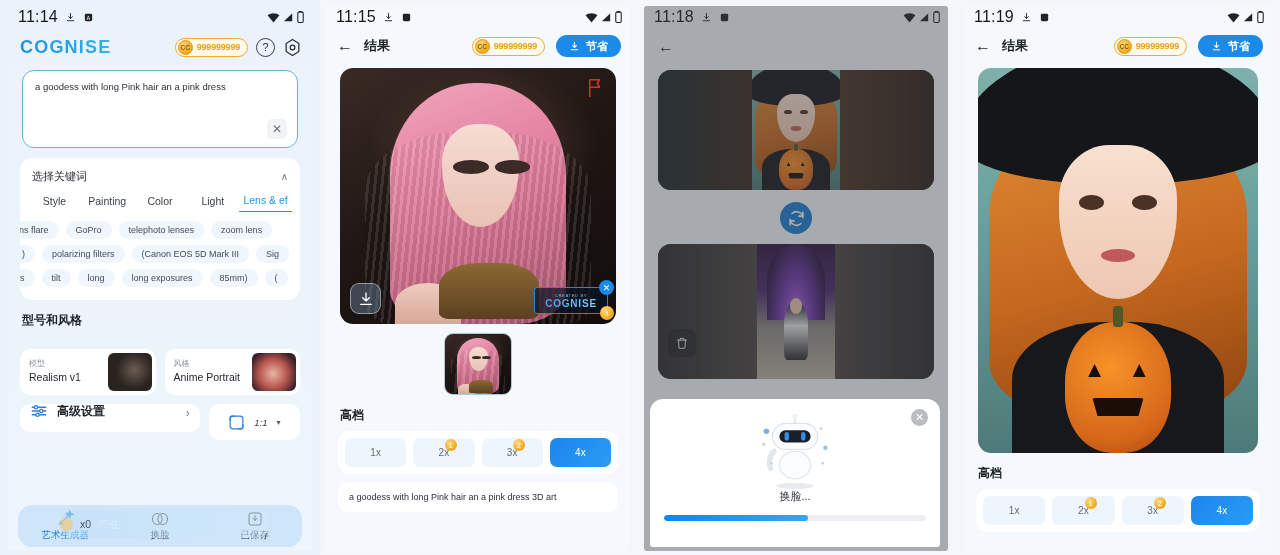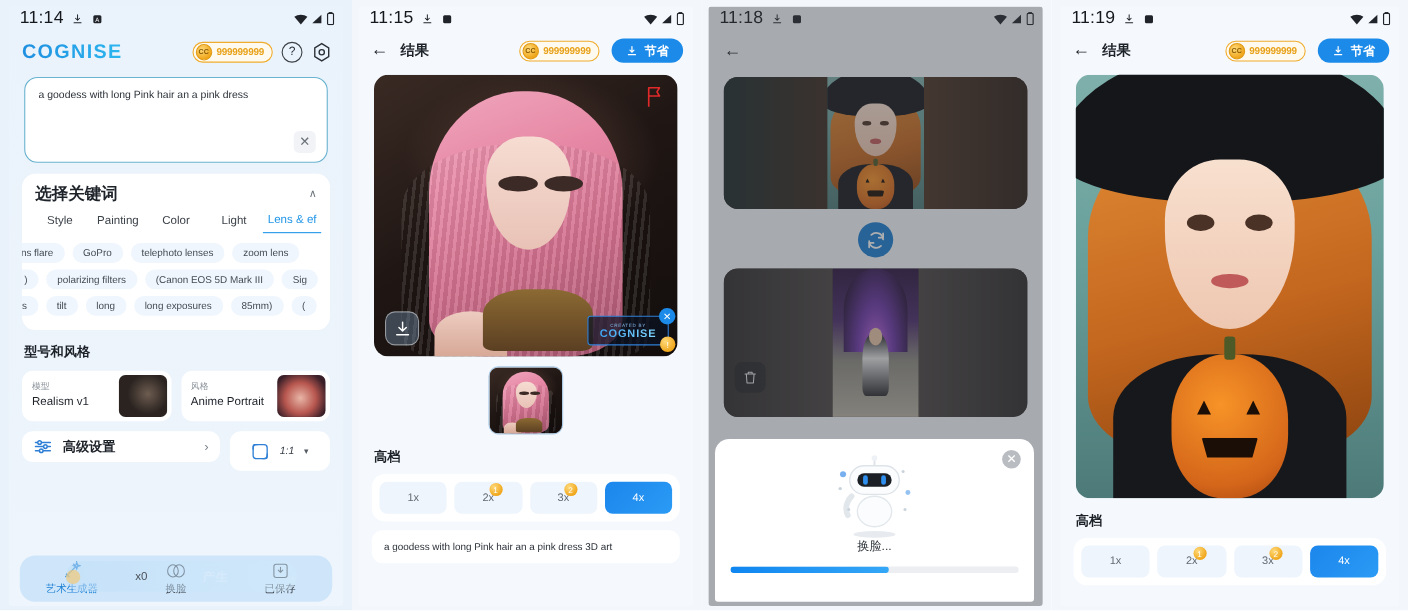--- a/index.html
+++ b/index.html
@@ -107,21 +107,21 @@
     font-size: 12px; color: #6b7178;
   }
 
   .card {
     background: #fff; border-radius: 12px;
   }
   .kw-card { margin: 10px 12px 0 12px; padding: 8px 0 10px 0; }
   .kw-head {
     display:flex; align-items:center; padding: 0 12px; height: 20px;
   }
-  .kw-title { font-size: 15px; color: #1e232a; font-weight: 700; }
+  .kw-title { font-size: 11px; color: #1e232a; font-weight: 400; }
   .chev { font-size: 10px; color: #6d737a; }
   .kw-tabs {
     display:flex; align-items:flex-end; gap: 0;
     padding: 8px 8px 0 8px; font-size: 10.5px; color: #3d434a;
   }
   .kw-tab { flex: 1; text-align:center; padding-bottom: 5px; white-space:nowrap; }
   .kw-tab.active { color: #2196e8; border-bottom: 1.7px solid #2196e8; font-weight: 400; }
   .kw-rows { padding: 6px 0 0 0; overflow:hidden; }
   .kw-row {
     display:flex; gap: 7px; padding: 3px 0; white-space: nowrap;
@@ -129,21 +129,21 @@
   .kw-row.r1 { margin-left: -16px; }
   .kw-row.r2 { margin-left: -8px; }
   .kw-row.r3 { margin-left: -10px; }
   .chip {
     background: #eff6fe; border-radius: 11px;
     padding: 4px 10px; font-size: 9px; color: #454b53;
     flex: 0 0 auto;
   }
 
   .sec-title { font-size: 12px; font-weight: 700; color: #1c2128; margin: 12px 0 0 14px; }
-  .ms-row { display:flex; gap: 9px; padding: 0 12px; margin-top: 8px; align-items: flex-end; }
+  .ms-row { display:flex; gap: 9px; padding: 0 12px; margin-top: 20px; align-items: flex-end; }
   .ms-card {
     flex: 1; height: 46px; background:#fff; border-radius: 10px;
     display:flex; align-items:center; overflow:hidden; position:relative;
   }
   .ms-txt { padding-left: 9px; }
   .ms-lab { font-size: 8px; color: #8d949c; line-height: 1.3; }
   .ms-val { font-size: 10.5px; color: #1d2229; line-height: 1.4; }
   .ms-thumb {
     position:absolute; right: 4px; top: 4px;
     width: 44px; height: 38px; border-radius: 6px;
@@ -155,21 +155,21 @@
   }
   .th-anime {
     background:
       radial-gradient(circle at 48% 55%, #e8b5a6 0%, #b8574f 45%, #3a1f28 80%),
       linear-gradient(#5d2a33,#24131a);
   }
 
   .adv-row { display:flex; gap: 9px; padding: 0 12px; margin-top: 9px; }
   .adv-card {
     flex: 1.75; height: 28px; background:#fff; border-radius: 10px;
-    display:flex; align-items:center; padding: 12px 10px; gap: 9px;
+    display:flex; align-items:flex-end; padding: 12px 10px; gap: 9px;
   }
   .adv-lab { font-size: 12px; font-weight: 700; color: #1d2229; }
   .adv-arrow { margin-left:auto; font-size: 12px; color: #7c838b; }
   .ratio-card {
     flex: 1; height: 36px; background:#fff; border-radius: 10px;
     display:flex; align-items:center; justify-content:center; gap: 9px;
   }
   .ratio-val { font-size: 9.5px; color: #3a4049; font-style: italic; }
 
   .bottom-nav {
@@ -177,21 +177,21 @@
     height: 42px; background: #cfe6fa; border-radius: 14px;
     display:flex; align-items:center;
   }
   .nav-item { flex:1; display:flex; flex-direction:column; align-items:center; gap:2px; }
   .nav-lab { font-size: 9.5px; color: #2b3139; }
   .nav-item.active .nav-lab { color: #1b7fd4; }
   .gen-btn {
     position:absolute; left: 42px; right: 32px; bottom: 9px;
     height: 28px; border-radius: 14px;
     background: linear-gradient(90deg, rgba(190,222,248,.55), rgba(208,233,250,.55));
-    display:flex; align-items:center; justify-content:space-between; gap:19px;
+    display:flex; align-items:center; justify-content:flex-start; gap:7px;
     color: #eaf4fd; font-size: 10.5px; pointer-events:none;
   }
   .gen-coin {
     width: 13px; height: 13px; border-radius: 50%;
     background: rgba(245,200,110,.65);
   }
   .gen-x { font-size: 10.5px; color: #4a5058; }
   .gen-label { font-size: 11px; color: #d6eafb; font-weight:700; letter-spacing:1px; }
   .gen-arrow { font-size: 12px; color: #d6eafb; }
 

